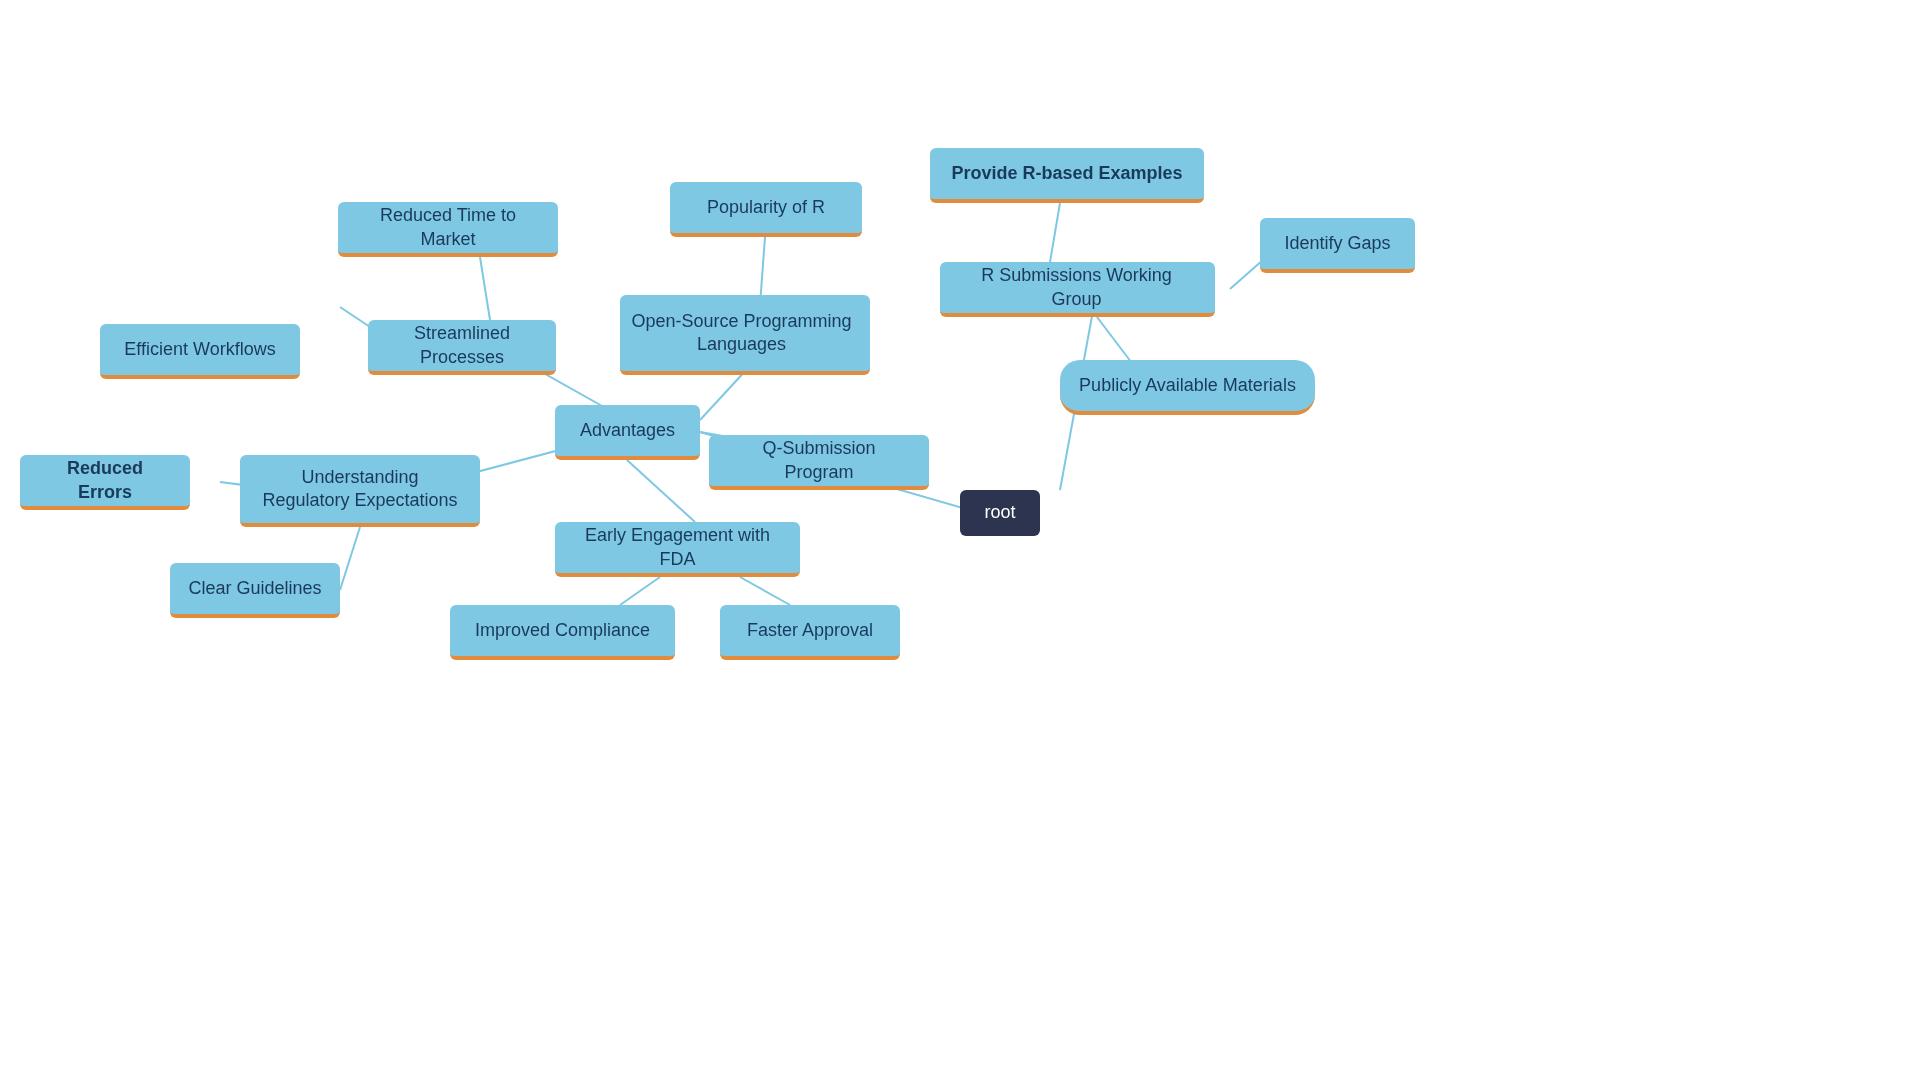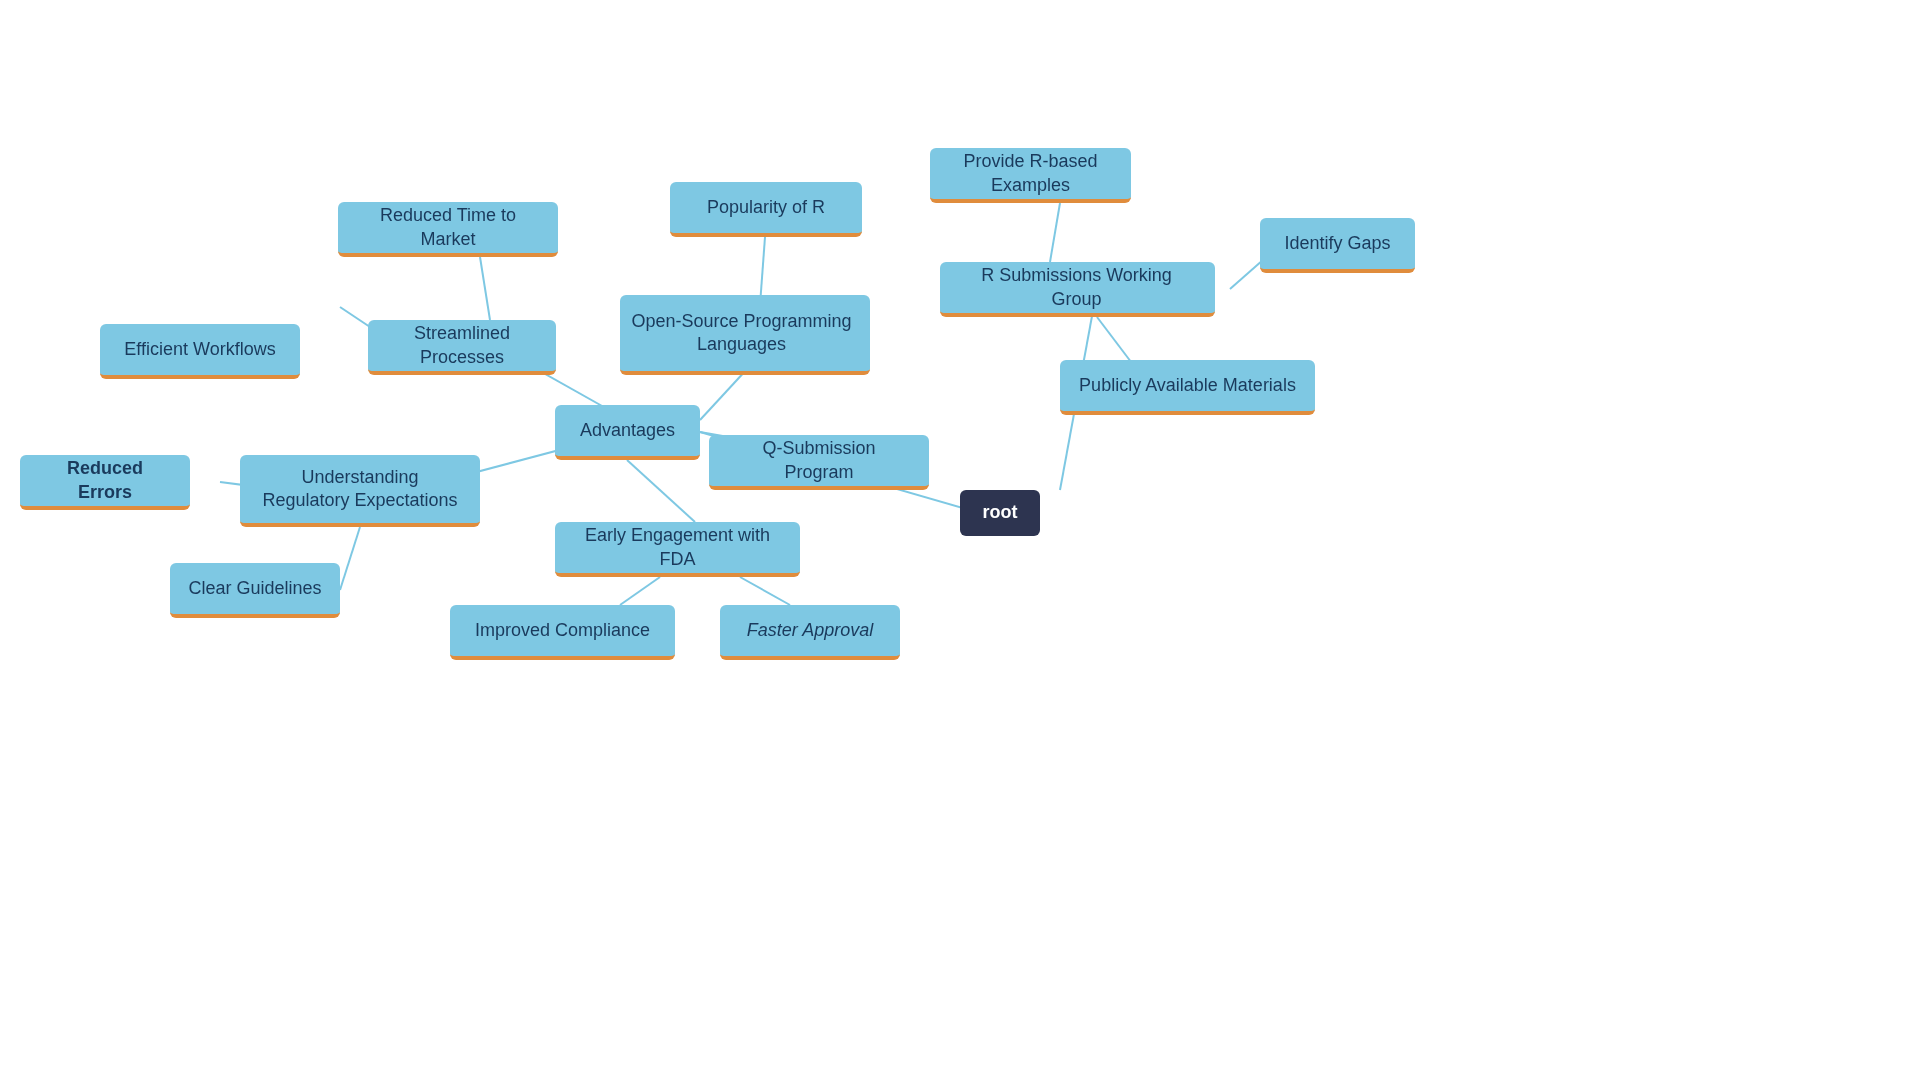--- a/index.html
+++ b/index.html
@@ -34,21 +34,21 @@
       display: flex;
       align-items: center;
       justify-content: center;
       line-height: 1.3;
     }
     .node.root-node {
       background: #2d3450;
       color: #ffffff;
       border-bottom: none;
       font-size: 18px;
-      font-weight: 700;
+      font-weight: 400;
       border-radius: 6px;
       padding: 12px 20px;
     }
   </style>
 </head>
 <body>
 
 <svg class="connections">
 
   <line x1="980" y1="513" x2="700" y2="432" stroke="#7ec8e3" stroke-width="2"></line>
@@ -127,35 +127,35 @@
 </div>
 
 <div class="node" style="left:709px;top:435px;width:220px;height:55px;">
   <span>Q-Submission Program</span>
 </div>
 
 <div class="node" style="left:450px;top:605px;width:225px;height:55px;">
   <span>Improved Compliance</span>
 </div>
 
-<div class="node" style="left:720px;top:605px;width:180px;height:55px;font-style:italic;">
+<div class="node" style="left:720px;top:605px;width:180px;height:55px;">
   <span>Faster Approval</span>
 </div>
 
 <div class="node" style="left:940px;top:262px;width:275px;height:55px;padding-left:16px;">
   <span>R Submissions Working Group</span>
 </div>
 
-<div class="node" style="left:930px;top:148px;width:201px;height:55px;">
+<div class="node" style="left:930px;top:148px;width:274px;height:55px;font-weight:bold;">
   <span>Provide R-based Examples</span>
 </div>
 
 <div class="node" style="left:1260px;top:218px;width:155px;height:55px;">
   <span>Identify Gaps</span>
 </div>
 
-<div class="node" style="left:1060px;top:360px;width:255px;height:55px;">
+<div class="node" style="left:1060px;top:360px;width:255px;height:55px;border-radius:20px;">
   <span>Publicly Available Materials</span>
 </div>
 
 <div class="node root-node" style="left:960px;top:490px;width:80px;height:46px;">
   <span>root</span>
 </div>
 
 </body></html>

